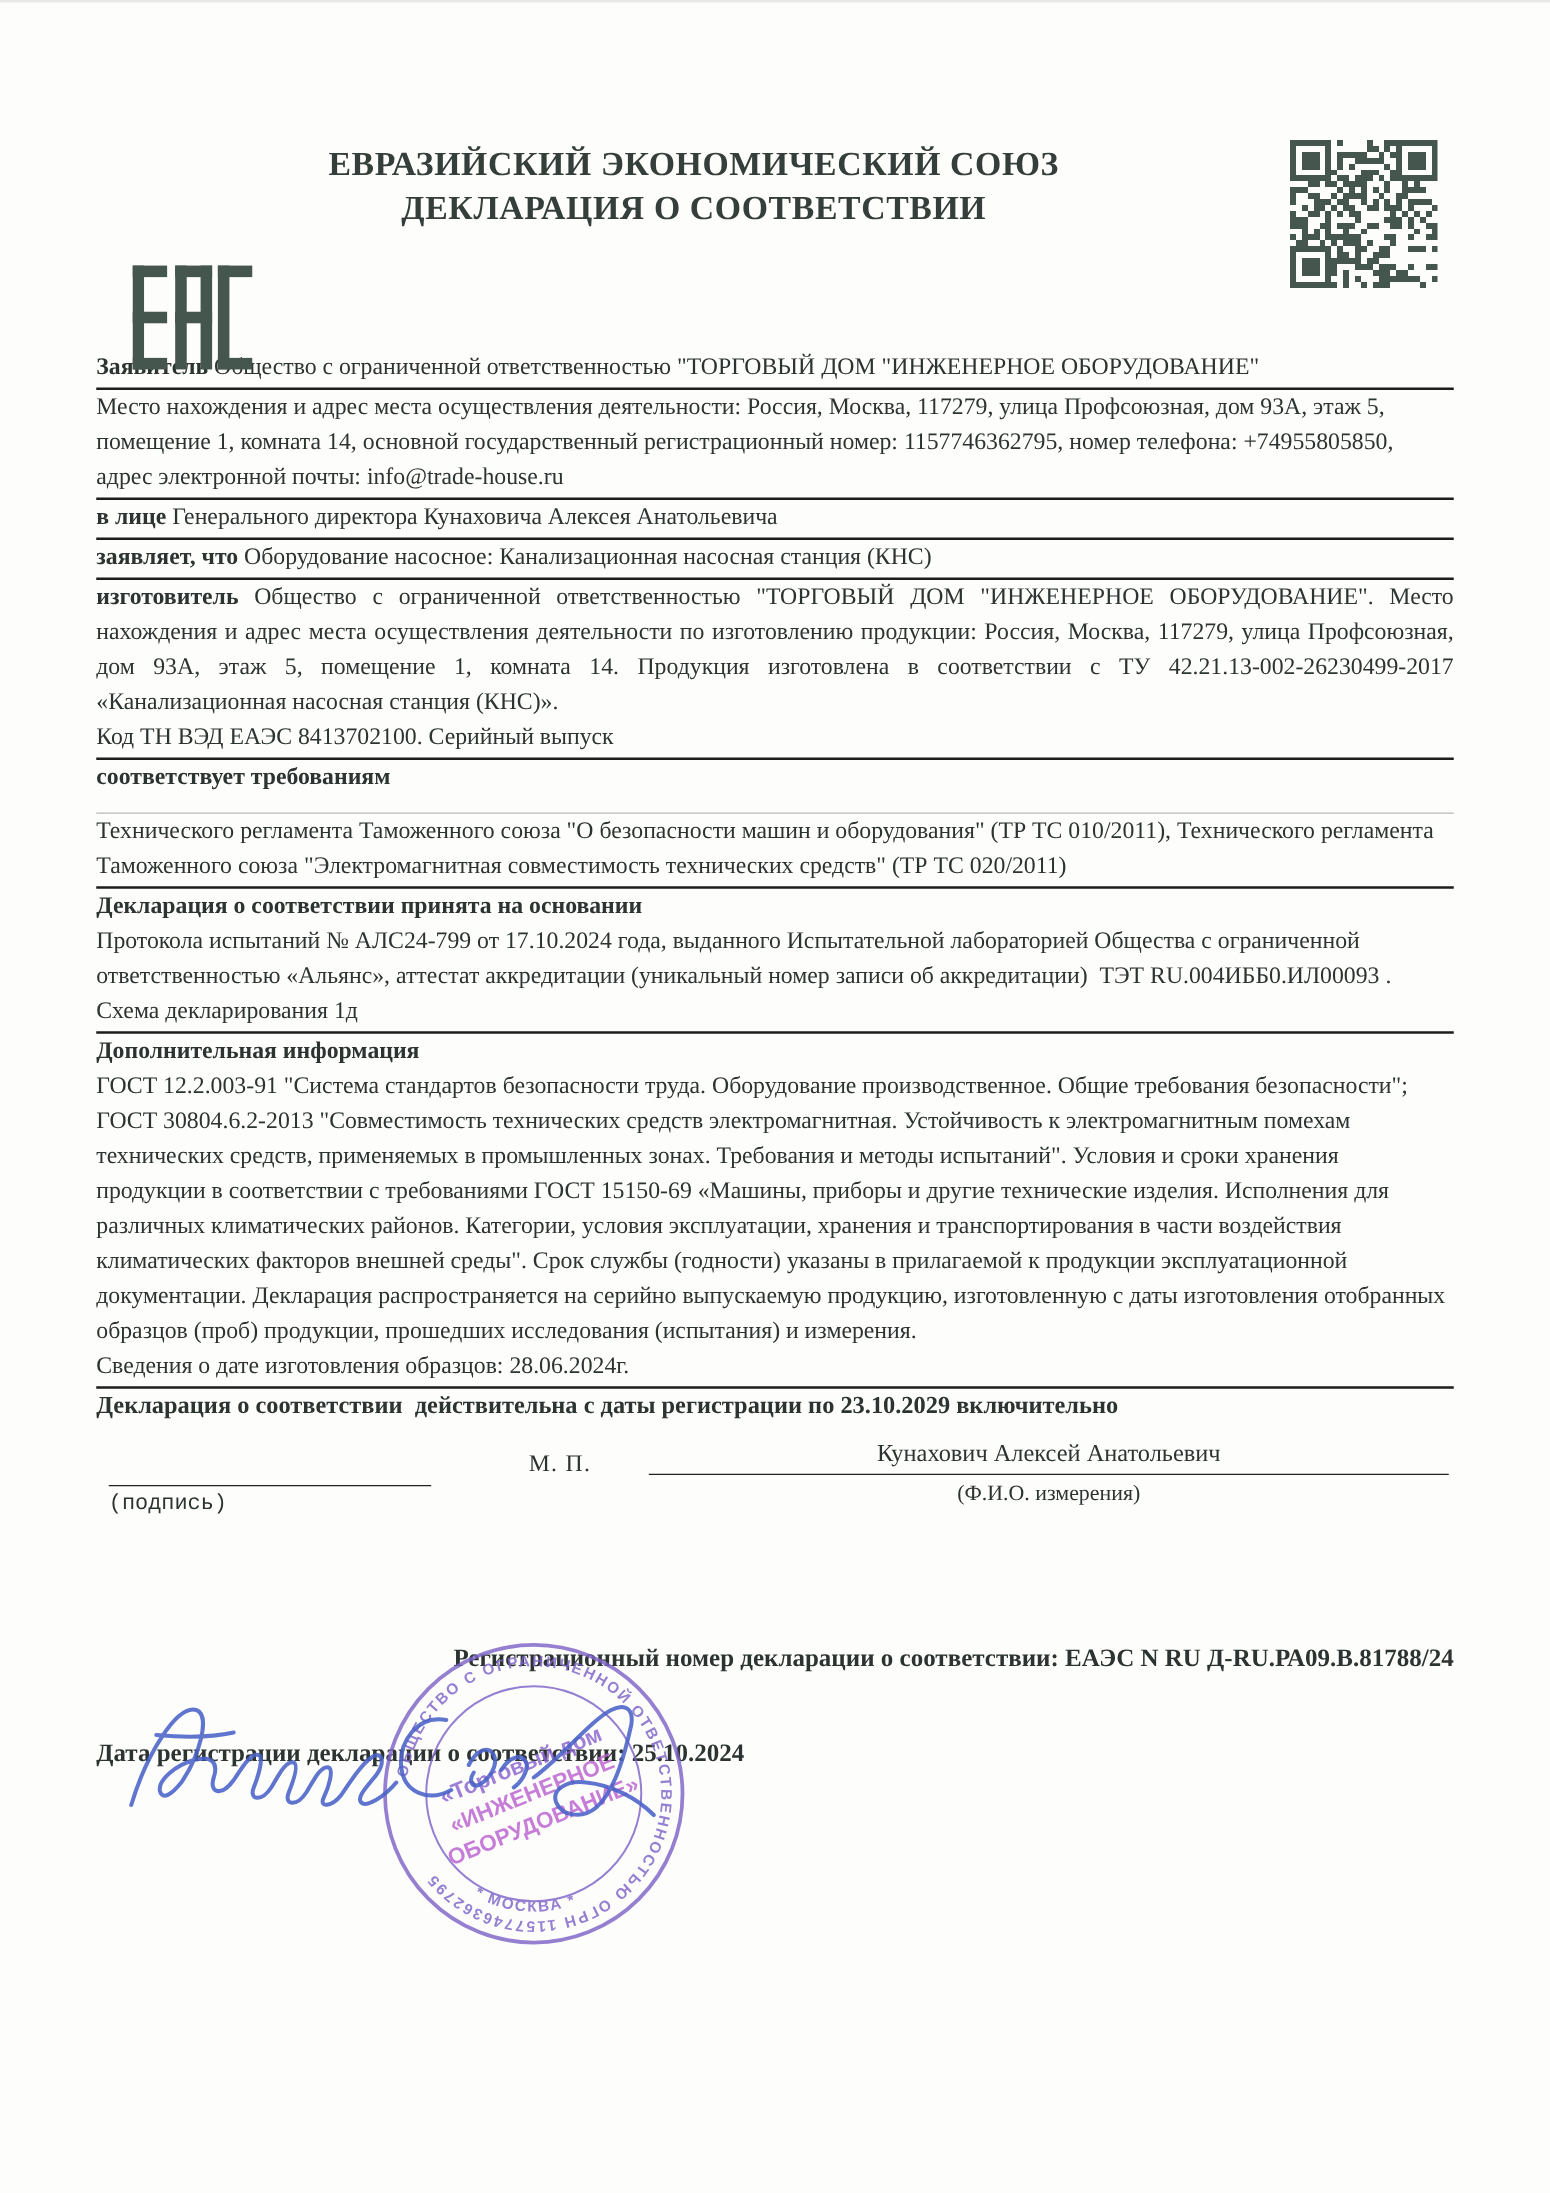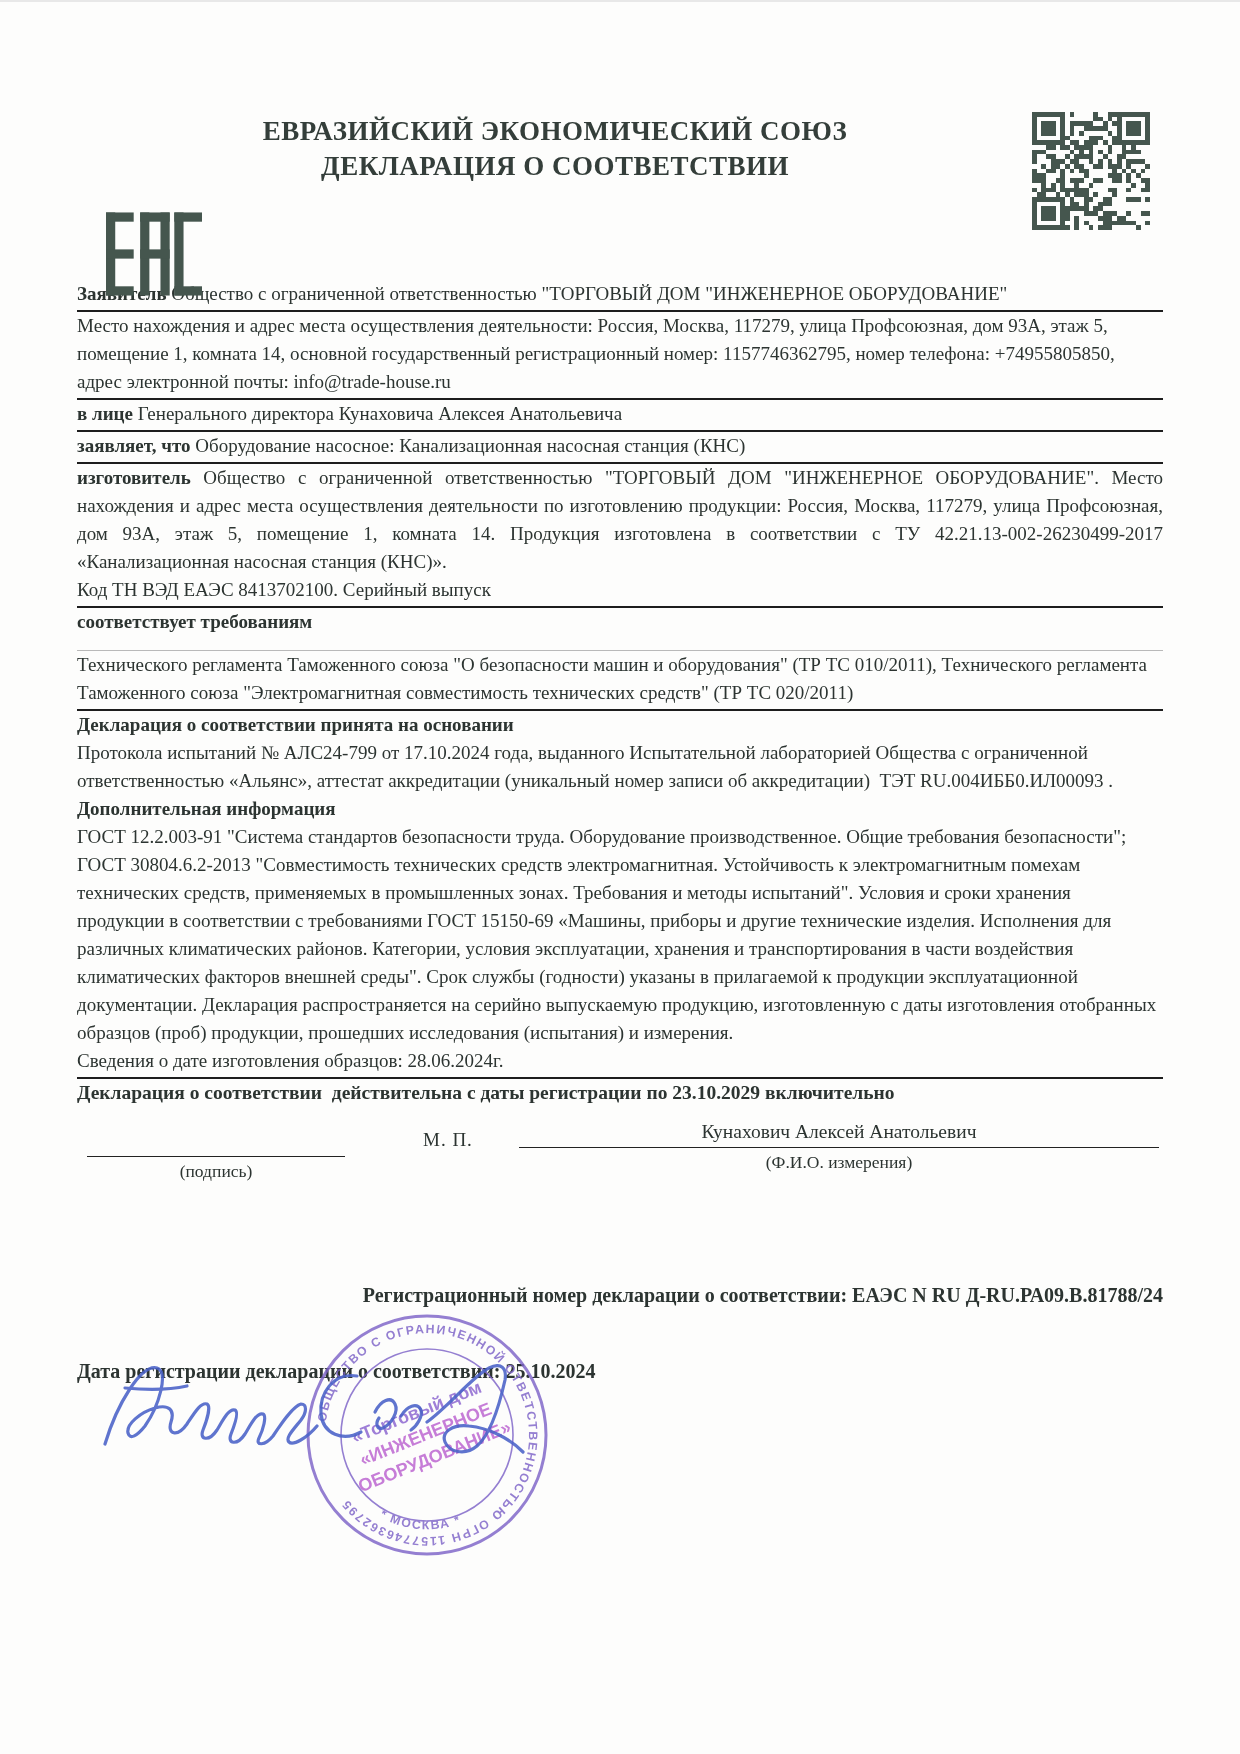--- a/index.html
+++ b/index.html
@@ -32,21 +32,21 @@
   .bold{font-weight:bold;}
   .justify{text-align:justify;}
   .validity{font-weight:bold;font-size:19.5px;margin-top:3px;}
   .sig-block{position:relative;height:155px;}
   .sig-line{
     position:absolute;left:10px;top:49px;width:258px;
     border-top:1.6px solid #222;
   }
   .sig-caption{
     position:absolute;left:10px;top:54px;width:258px;
-    text-align:center;font-size:17.5px;
+    font-size:17.5px;font-family:Liberation Mono, monospace;
   }
   .mp-label{position:absolute;left:346px;top:22px;font-size:19px;letter-spacing:1px;}
   .fio-wrap{position:absolute;left:442px;top:0;width:640px;text-align:center;}
   .fio-name{
     display:block;font-size:19.5px;padding-top:14px;padding-bottom:4px;
     border-bottom:1.6px solid #222;
   }
   .fio-caption{display:block;font-size:17.5px;padding-top:4px;}
   .footer-line{font-weight:bold;font-size:20px;margin:0;}
   .footer-reg{margin-top:22px;text-align:right;}
@@ -431,20 +431,21 @@
       <p class="rule"><span>Код ТН ВЭД ЕАЭС 8413702100. Серийный выпуск</span></p>
 
       <p class="bold rule-thin">соответствует требованиям</p>
 
       <p class="rule"><span>Технического регламента Таможенного союза "О безопасности машин и оборудования" (ТР ТС 010/2011), Технического регламента Таможенного союза "Электромагнитная совместимость технических средств" (ТР ТС 020/2011)</span></p>
 
       <p class="bold">Декларация о соответствии принята на основании</p>
 
       <p><span>Протокола испытаний № АЛС24-799 от 17.10.2024 года, выданного Испытательной лабораторией Общества с ограниченной ответственностью «Альянс», аттестат аккредитации (уникальный номер записи об аккредитации)&nbsp; ТЭТ RU.004ИББ0.ИЛ00093 .</span></p>
 
+      <p class="rule"><span>Схема декларирования 1д</span></p>
 
       <p class="bold">Дополнительная информация</p>
 
       <p><span>ГОСТ 12.2.003-91 "Система стандартов безопасности труда. Оборудование производственное. Общие требования безопасности"; ГОСТ 30804.6.2-2013 "Совместимость технических средств электромагнитная. Устойчивость к электромагнитным помехам технических средств, применяемых в промышленных зонах. Требования и методы испытаний". Условия и сроки хранения продукции в соответствии с требованиями ГОСТ 15150-69 «Машины, приборы и другие технические изделия. Исполнения для различных климатических районов. Категории, условия эксплуатации, хранения и транспортирования в части воздействия климатических факторов внешней среды". Срок службы (годности) указаны в прилагаемой к продукции эксплуатационной документации. Декларация распространяется на серийно выпускаемую продукцию, изготовленную с даты изготовления отобранных образцов (проб) продукции, прошедших исследования (испытания) и измерения.</span></p>
 
       <p class="rule"><span>Сведения о дате изготовления образцов: 28.06.2024г.</span></p>
 
       <p class="validity">Декларация о соответствии&nbsp; действительна с даты регистрации по 23.10.2029 включительно</p>
     </div>
 

